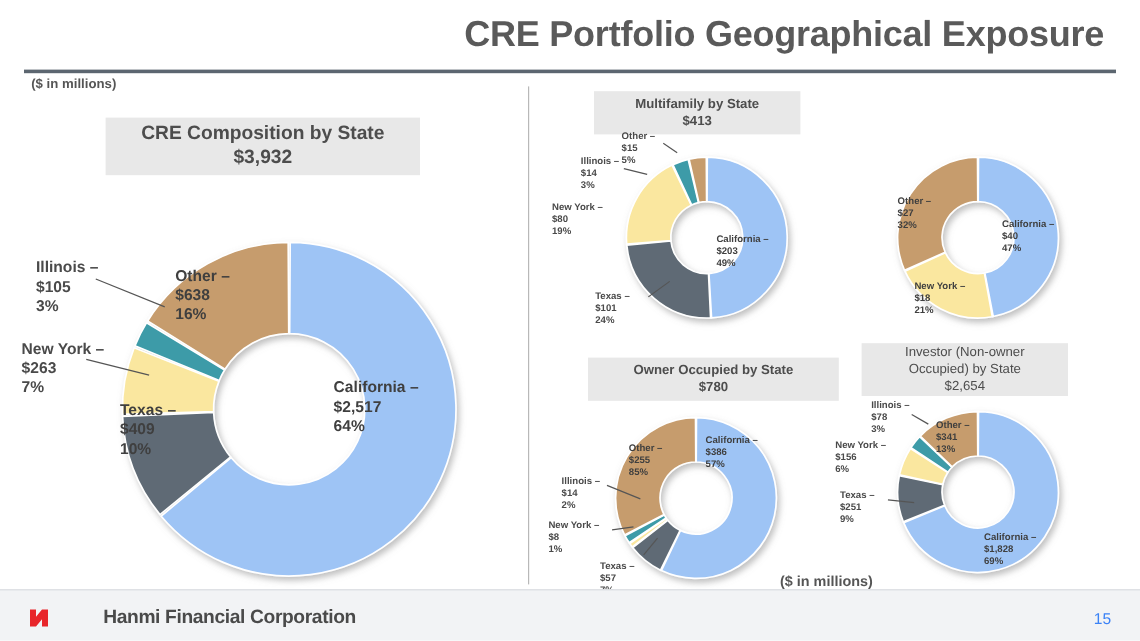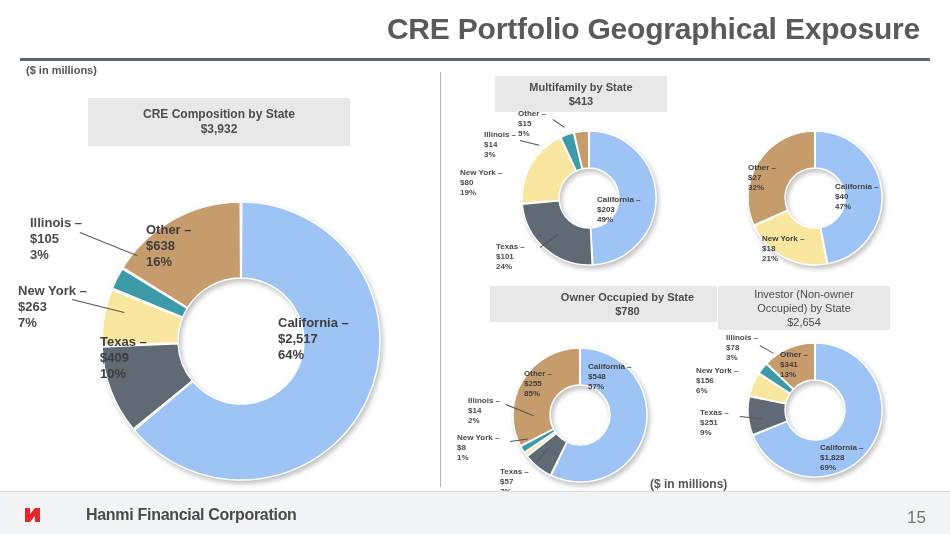--- a/index.html
+++ b/index.html
@@ -39,24 +39,24 @@
 
   
   .boxhdr{
     position:absolute;background:#e8e8e8;
     display:flex;flex-direction:column;align-items:center;justify-content:center;
     text-align:center;color:#4d4d4d;line-height:1.28;
   }
   .boxhdr .l1{display:block;}
   .boxhdr .l2{display:block;}
 
-  #hdr-main{left:88px;top:98px;width:262px;height:48px;font-size:12px;font-weight:bold;}
+  #hdr-main{left:88px;top:98px;width:262px;height:48px;font-size:16px;font-weight:bold;}
   #hdr-multifamily{left:495px;top:68px;width:172px;height:36px;font-size:11px;font-weight:bold;margin-top:8px;}
   #hdr-construction{left:718px;top:68px;width:176px;height:36px;font-size:11px;font-weight:bold;}
-  #hdr-owner{left:490px;top:286px;width:179px;height:36px;font-size:11px;font-weight:bold;padding-left:48px;}
+  #hdr-owner{left:490px;top:298px;width:209px;height:36px;font-size:11px;font-weight:bold;}
   #hdr-investor{left:718px;top:286px;width:172px;height:44px;font-size:11px;font-weight:normal;}
 
   
   .donut-wrap{position:absolute;}
   .donut-wrap svg{display:block;overflow:visible;}
 
   .lbl{
     position:absolute;text-align:left;line-height:1.22;
     color:#4a4a4a;white-space:nowrap;
   }
@@ -72,21 +72,21 @@
     background:#f2f3f5;border-top:1px solid #dadce0;
   }
   .logo{
     position:absolute;left:24px;top:505px;
     display:flex;align-items:center;gap:6px;
   }
   .logo-mark{width:20px;height:20px;position:relative;}
   .logo-text{font-size:16px;font-weight:bold;color:#4a4a4a;letter-spacing:-0.3px;margin-left:36px;}
   .page-num{
     position:absolute;right:24px;top:508px;
-    font-size:17px;color:#737373;
+    font-size:13px;color:#3b82f6;
   }
 </style>
 </head>
 <body>
 
 <div class="slide">
 
   <div class="slide-title">CRE Portfolio Geographical Exposure</div>
   <div class="title-rule"></div>
 
@@ -258,21 +258,21 @@
         <div>$18</div>
         <div>21%</div>
       </div>
       <div class="lbl sm inside" style="left: 748px; top: 163px;">
         <div>Other –</div>
         <div>$27</div>
         <div>32%</div>
       </div>
       <div class="lbl sm inside" style="left: 588px; top: 362px;">
         <div>California –</div>
-        <div>$548</div>
+        <div>$386</div>
         <div>57%</div>
       </div>
       <div class="leader" style="left: 536px; top: 462px; width: 18px; transform: rotate(-50deg);"></div>
       <div class="lbl sm" style="left: 500px; top: 467px;">
         <div>Texas –</div>
         <div>$57</div>
         <div>7%</div>
       </div>
       <div class="leader" style="left: 510px; top: 441px; width: 18px; transform: rotate(-8deg);"></div>
       <div class="lbl sm" style="left: 457px; top: 433px;">

